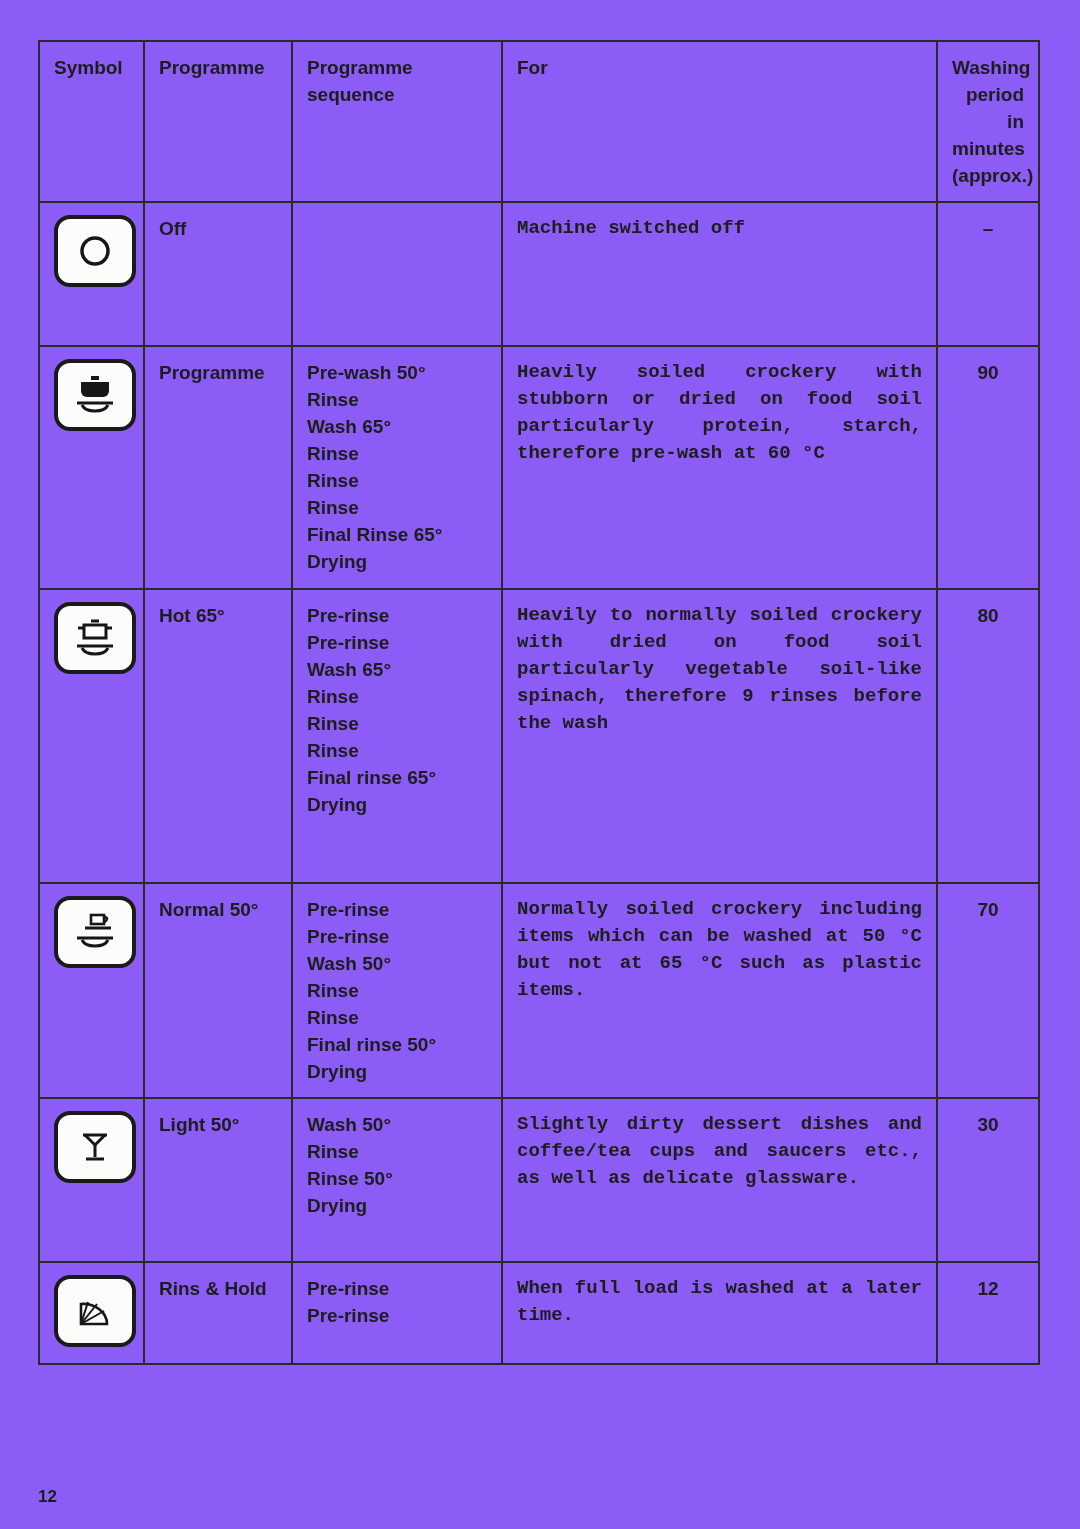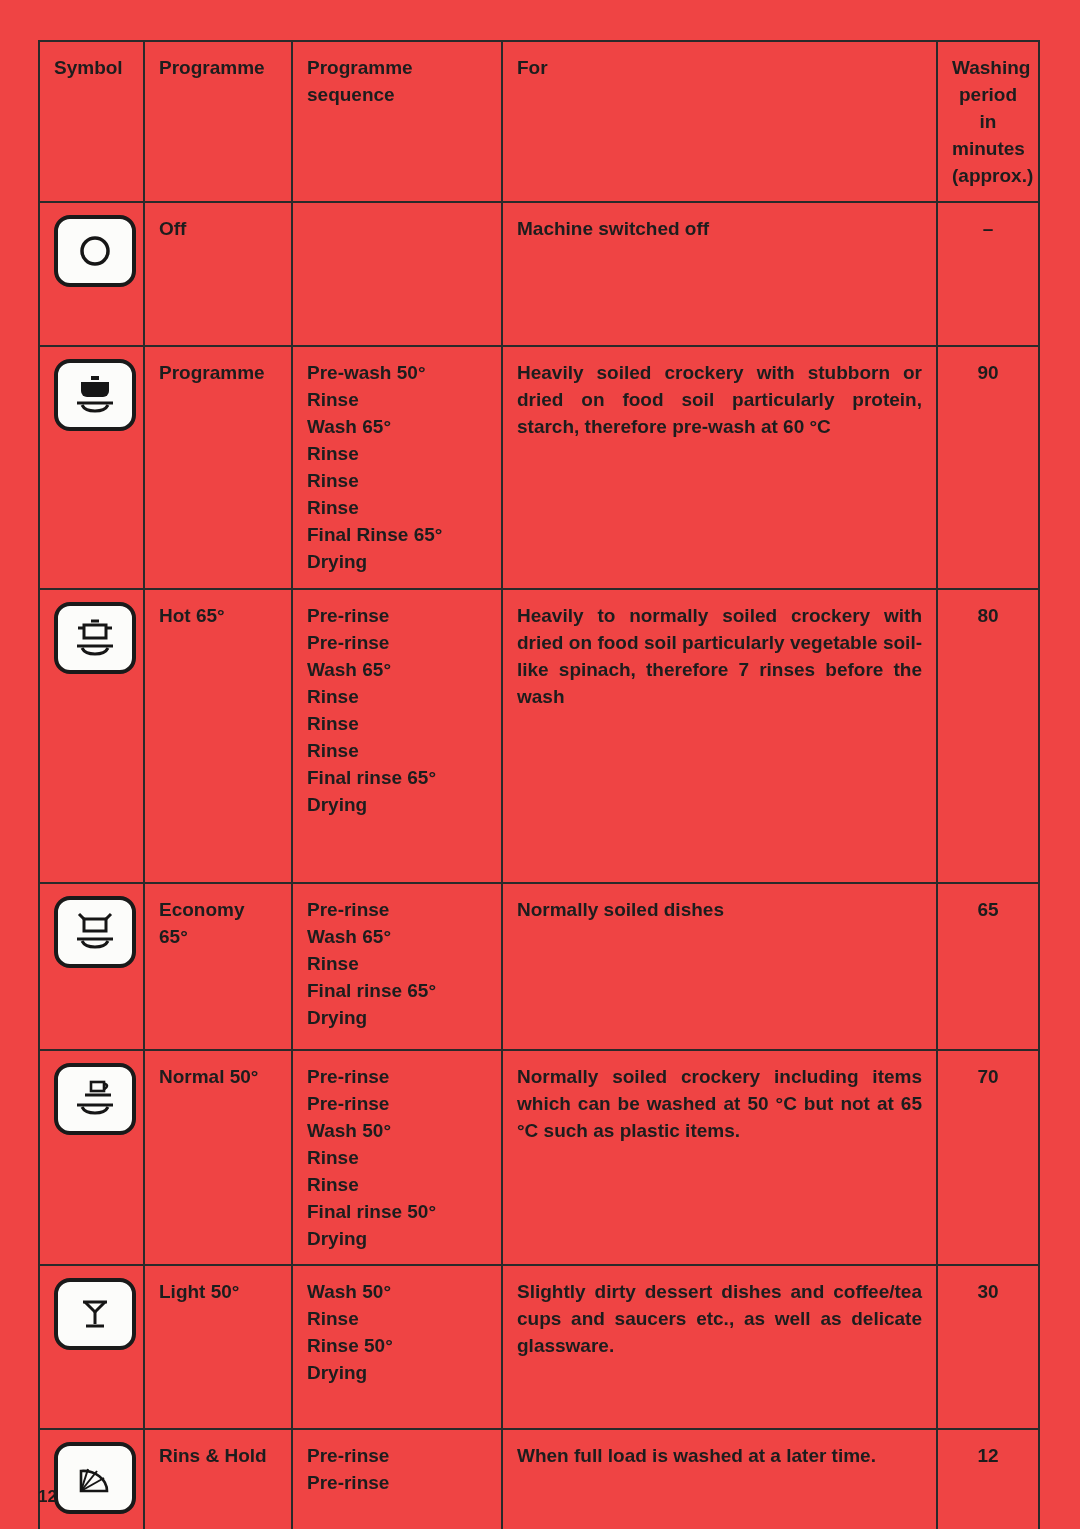--- a/index.html
+++ b/index.html
@@ -6,21 +6,21 @@
   body{
     background:#e8e8e6;
     font-family:"Liberation Sans", sans-serif;
     -webkit-font-smoothing:antialiased;
   }
   .page{
     position:relative;
     width:1080px;
     height:1529px;
     margin:0 auto;
-    background:#ef4444;
+    background:#8b5cf6;
     color:#1f1f1f;
     overflow:hidden;
   }
   table.prog-table{
     position:absolute;
     left:38px;
     top:40px;
     width:1000px;
     border-collapse:collapse;
     table-layout:fixed;
@@ -36,41 +36,42 @@
   }
   .pre{white-space:pre-line;}
   .head-cell{
     font-size:19px;
     font-weight:700;
     padding-top:10px;
   }
   .head-period{
     font-size:12.5px;
     line-height:15px;
-    text-align:center;
+    text-align:right;
     padding:8px 2px;
     font-weight:700;
     border-radius:6px;
   }
   .symbol-cell{
     padding:12px 0 0 8px;
   }
   .icon-box{
     width:74px;
     height:64px;
     border:4px solid #1a1a1a;
     border-radius:16px;
     display:flex;
     align-items:center;
     justify-content:center;
     background:#fcfcfa;
   }
   .for-cell{
     text-align:justify;
     padding-right:20px;
+    font-family:Liberation Mono, monospace;
   }
   .period-cell{
     text-align:center;
     padding:14px 4px;
   }
   .page-number{
     position:absolute;
     left:38px;
     top:1487px;
     font-size:17px;
@@ -160,45 +161,24 @@
       </td>
       <td class="pre">Hot 65°</td>
       <td class="pre">Pre-rinse
 Pre-rinse
 Wash 65°
 Rinse
 Rinse
 Rinse
 Final rinse 65°
 Drying</td>
-      <td class="for-cell">Heavily to normally soiled crockery with dried on food soil particularly vegetable soil-like spinach, therefore 7 rinses before the wash</td>
+      <td class="for-cell">Heavily to normally soiled crockery with dried on food soil particularly vegetable soil-like spinach, therefore 9 rinses before the wash</td>
       <td class="period-cell">80</td>
     </tr>
 
-    <tr style="height:167px">
-      <td class="symbol-cell">
-        <div class="icon-box">
-          <svg width="48" height="42" viewBox="0 0 48 42">
-            <path d="M13 8 l-5 -5 M35 8 l5 -5" fill="none" stroke="#161616" stroke-width="3"></path>
-            <rect x="13" y="8" width="22" height="12" fill="none" stroke="#161616" stroke-width="3"></rect>
-            <path d="M6 28 h36" fill="none" stroke="#161616" stroke-width="3"></path>
-            <path d="M11 30 c4 8 22 8 26 0" fill="none" stroke="#161616" stroke-width="3"></path>
-          </svg>
-        </div>
-      </td>
-      <td class="pre">Economy
-65°</td>
-      <td class="pre">Pre-rinse
-Wash 65°
-Rinse
-Final rinse 65°
-Drying</td>
-      <td class="for-cell">Normally soiled dishes</td>
-      <td class="period-cell">65</td>
-    </tr>
 
     <tr style="height:180px">
       <td class="symbol-cell">
         <div class="icon-box">
           <svg width="48" height="42" viewBox="0 0 48 42">
             <rect x="20" y="4" width="13" height="9" fill="none" stroke="#161616" stroke-width="2.6"></rect>
             <path d="M33 5.5 q6 2 0 6" fill="none" stroke="#161616" stroke-width="2.6"></path>
             <path d="M14 17 h26" fill="none" stroke="#161616" stroke-width="3"></path>
             <path d="M6 27 h36" fill="none" stroke="#161616" stroke-width="3"></path>
             <path d="M11 29 c4 8 22 8 26 0" fill="none" stroke="#161616" stroke-width="3"></path>

